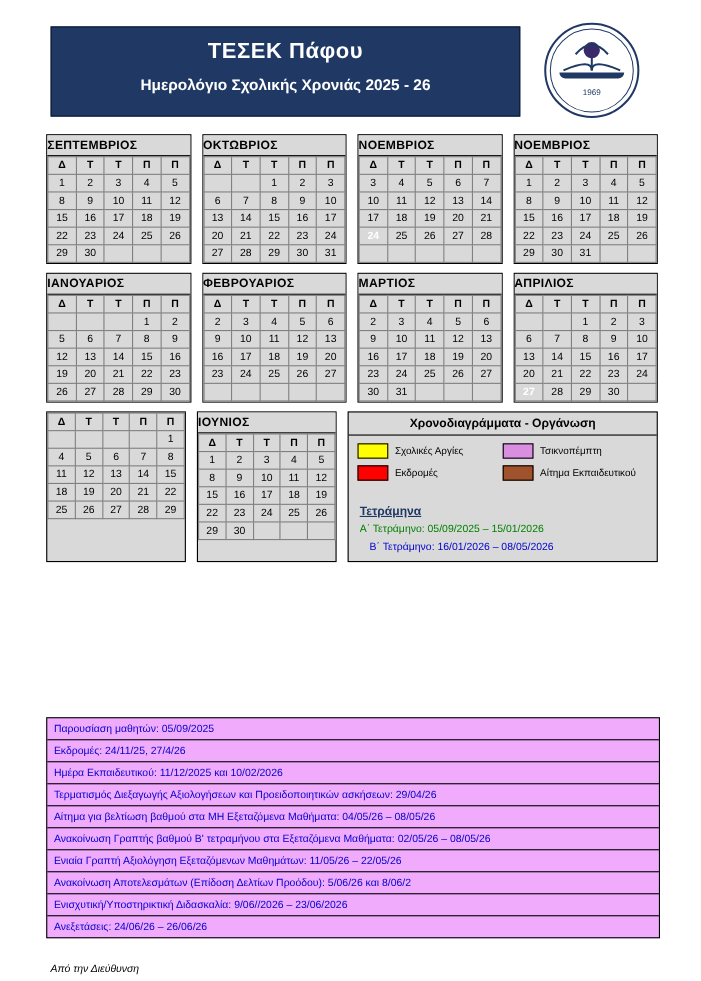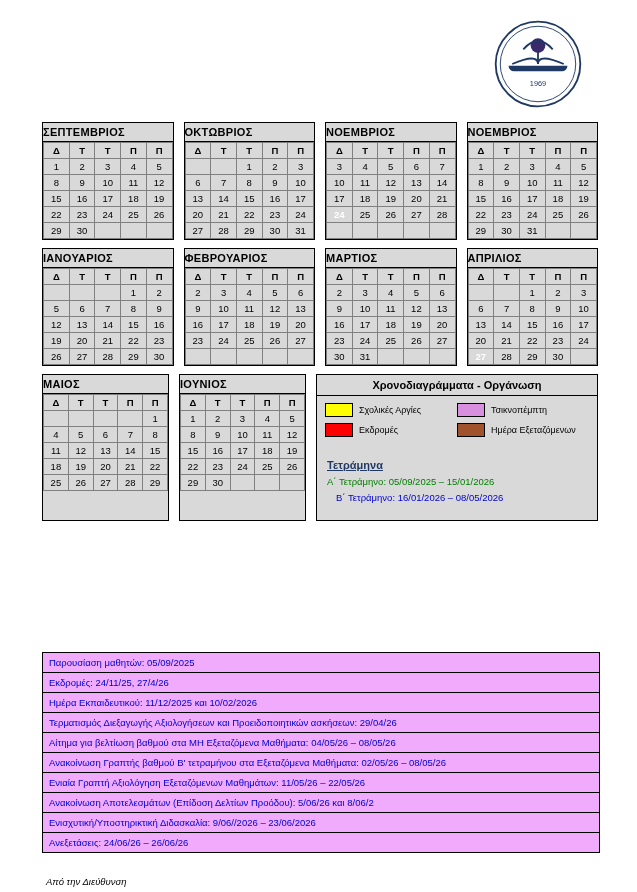--- a/index.html
+++ b/index.html
@@ -58,21 +58,21 @@
   td.gray{background:#d9d9d9;}
 
   
   .legend{
     width:280px;border:1px solid #000;background:#d9d9d9;
   }
   .legend-title{
     text-align:center;font-size:11px;font-weight:bold;padding:4px 12px;
     border-bottom:1px solid #000;
   }
-  .legend-body{padding:7px 8px 12px;}
+  .legend-body{padding:7px 8px 2px;}
   .legend-row{display:flex;align-items:center;margin-bottom:6px;}
   .sw{width:26px;height:12px;border:1px solid #000;margin-right:6px;}
   .sw-yellow{background:#ffff00;}
   .sw-red{background:#ff0000;}
   .sw-pink{background:#d98fe0;}
   .sw-brown{background:#a0522d;}
   .lg-text{font-size:9px;margin-right:10px;white-space:nowrap;}
   .lg-col{display:flex;align-items:center;width:140px;}
   .terms-title{
     font-size:11px;font-weight:bold;color:#1f3864;margin:22px 0 5px 2px;text-decoration:underline;
@@ -93,20 +93,24 @@
   .note:last-child{border-bottom:none;}
   .footer{
     position:absolute;left:46px;top:876px;font-size:9.5px;font-style:italic;color:#000;
   }
 </style>
 </head>
 <body>
 
 <div class="page">
 
+  <div class="header-band">
+    <div class="header-title">ΤΕΣΕΚ  Πάφου</div>
+    <div class="header-sub">Ημερολόγιο Σχολικής Χρονιάς 2025 - 26</div>
+  </div>
 
   <svg class="logo" viewBox="0 0 100 100">
     <circle cx="50" cy="50" r="46" fill="#ffffff" stroke="#1f3864" stroke-width="2"></circle>
     <circle cx="50" cy="50" r="41" fill="#ffffff" stroke="#1f3864" stroke-width="1"></circle>
     <path d="M18 52 h64 a6 6 0 0 1 -6 6 h-52 a6 6 0 0 1 -6 -6 z" fill="#1f3864"></path>
     <path d="M22 50 q28 -12 28 0 q0 -12 28 0" fill="none" stroke="#1f3864" stroke-width="2"></path>
     <path d="M50 50 v-14" stroke="#1f3864" stroke-width="2"></path>
     <circle cx="50" cy="30" r="8" fill="#3b2a6b"></circle>
     <path d="M34 34 q16 -18 32 0" fill="none" stroke="#1f3864" stroke-width="2"></path>
     <text x="50" y="74" font-size="8" text-anchor="middle" fill="#1f3864" font-family="Liberation Sans, sans-serif">1969</text>
@@ -522,21 +526,20 @@
                 <td class="cyan">30</td>
                 <td class="gray"></td>
               </tr>
             </tbody>
         </table>
       </div>
     </div>
 
     <div class="row">
       <div class="month">
-        <div class="month-name">ΜΑΙΟΣ</div>
         <table class="cal">
           <tbody>
               <tr>
             <th>Δ</th>
             <th>Τ</th>
             <th>Τ</th>
             <th>Π</th>
             <th>Π</th>
           </tr>
           </tbody>
@@ -644,21 +647,21 @@
               <span class="lg-text">Τσικνοπέμπτη</span>
             </div>
           </div>
           <div class="legend-row">
             <div class="lg-col">
               <span class="sw sw-red"></span>
               <span class="lg-text">Εκδρομές</span>
             </div>
             <div class="lg-col">
               <span class="sw sw-brown"></span>
-              <span class="lg-text">Ημέρα Εξεταζόμενων</span>
+              <span class="lg-text">Αίτημα Εκπαιδευτικού</span>
             </div>
           </div>
           <div class="terms-title">Τετράμηνα</div>
           <div class="term-line term-a">Α΄ Τετράμηνο: 05/09/2025 – 15/01/2026</div>
           <div class="term-line term-b">Β΄ Τετράμηνο: 16/01/2026 – 08/05/2026</div>
         </div>
       </div>
     </div>
   </div>
 

